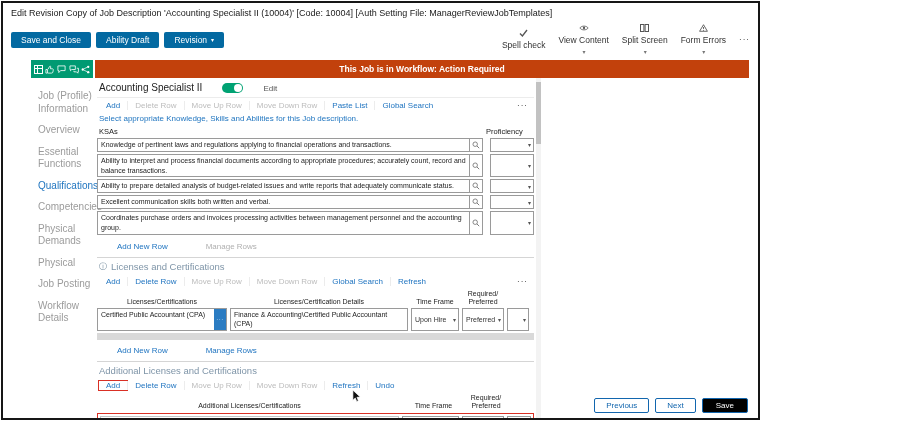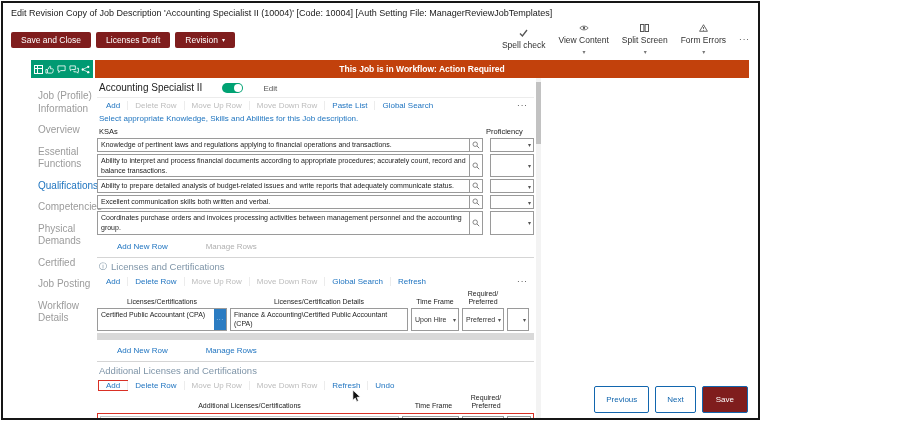--- a/index.html
+++ b/index.html
@@ -2,21 +2,21 @@
 <html><head>
 <meta charset="utf-8">
 <style>
   *{box-sizing:border-box;margin:0;padding:0;}
   html,body{width:900px;height:422px;}
   body{font-family:"Liberation Sans","DejaVu Sans",sans-serif;background:#fff;position:relative;}
   .app{position:absolute;left:1px;top:1px;width:759px;height:419px;border:2px solid #161616;background:#fff;overflow:hidden;}
   .title-bar{padding:5px 8px 3px;font-size:9px;color:#1a1a1a;white-space:nowrap;}
   .toolbar{display:flex;justify-content:space-between;align-items:center;padding:3px 8px 5px;}
   .toolbar-left{display:flex;gap:5px;}
-  .btn-primary{background:#7f1d1d;border:none;color:#fff;font-size:8.5px;padding:3px 10px;border-radius:2px;font-family:inherit;display:inline-flex;align-items:center;gap:4px;cursor:default;}
+  .btn-primary{background:#0369a1;border:none;color:#fff;font-size:8.5px;padding:3px 10px;border-radius:2px;font-family:inherit;display:inline-flex;align-items:center;gap:4px;cursor:default;}
   .btn-caret{font-size:6px;}
   .toolbar-right{display:flex;align-items:center;gap:13px;font-size:8.5px;color:#333;}
   .tb-item{display:inline-flex;align-items:center;gap:3px;cursor:default;flex-direction:column;}
   .tb-caret{font-size:6px;color:#777;margin-left:1px;}
   .more-dots{color:#444;font-size:8px;letter-spacing:1px;cursor:default;}
   .banner-row{display:flex;margin:0 9px 0 28px;height:18px;gap:2px;}
   .icon-strip{width:62px;background:#009a72;display:flex;align-items:center;justify-content:space-evenly;}
   .strip-icon{display:inline-flex;align-items:center;}
   .banner{flex:1;background:#c2410c;color:#fff;font-size:8.5px;font-weight:bold;display:flex;align-items:center;justify-content:center;}
   .main-row{display:flex;margin-left:28px;align-items:flex-start;}
@@ -59,39 +59,39 @@
   .w-time{width:48px;flex:none;} .w-req{width:42px;flex:none;} .w-extra{width:22px;flex:none;}
   .ellipsis-btn{width:12px;background:#2b7cc2;color:#fff;font-size:6px;display:flex;align-items:center;justify-content:center;letter-spacing:.5px;cursor:default;}
   .gray-strip{height:7px;background:#d9d9d9;margin:2px 0 1px;}
   .annotated{outline:1.5px solid #d93025;outline-offset:0;}
   .add-row{display:flex;gap:3px;border:1.5px solid #d93025;padding:2px;align-items:stretch;margin-top:1px;}
   .input-box{flex:1;border:1px solid #c4c4c4;min-height:12px;background:#fff;cursor:text;}
   .ah-main{flex:1;} .ah-time{width:57px;} .ah-req{width:42px;} .ah-extra{width:24px;}
   .w-time2{width:57px;flex:none;} .w-req2{width:42px;flex:none;} .w-extra2{width:24px;flex:none;}
   .footer{position:absolute;right:10px;bottom:5px;display:flex;gap:6px;}
   .btn-outline{border:1px solid #1266ae;background:#fff;color:#1266ae;font-size:8px;padding:2px 11px;border-radius:2px;font-family:inherit;cursor:default;}
-  .btn-save{background:#7f1d1d;color:#fff;border:1px solid #1266ae;font-size:8px;padding:8px 13px;border-radius:2px;font-family:inherit;cursor:default;}
+  .btn-save{background:#000000;color:#fff;border:1px solid #1266ae;font-size:8px;padding:2px 13px;border-radius:2px;font-family:inherit;cursor:default;}
   .cursor{position:absolute;left:349px;top:386px;z-index:50;}
 </style>
 </head>
 <body>
 
 <div class="app">
 
   <div class="title-bar">
     <span>Edit Revision Copy of Job Description 'Accounting Specialist II (10004)' [Code: 10004] [Auth Setting File: ManagerReviewJobTemplates]</span>
   </div>
 
   <div class="toolbar">
     <div class="toolbar-left">
       <button class="btn-primary">
           <span>Save and Close</span>
         </button>
       <button class="btn-primary">
-          <span>Licenses Draft</span>
+          <span>Ability Draft</span>
         </button>
       <button class="btn-primary">
           <span>Revision</span>
           <span class="btn-caret">▾</span>
         </button>
     </div>
     <div class="toolbar-right">
       <span class="tb-item">
         <span class="strip-icon">
             <svg width="9" height="8" viewBox="0 0 9 8">
@@ -177,21 +177,21 @@
 
   <div class="main-row">
 
     <div class="sidebar">
       <div class="side-item">Job (Profile) Information</div>
       <div class="side-item">Overview</div>
       <div class="side-item">Essential Functions</div>
       <div class="side-item sel">Qualifications</div>
       <div class="side-item">Competencies</div>
       <div class="side-item">Physical Demands</div>
-      <div class="side-item">Certified</div>
+      <div class="side-item">Physical</div>
       <div class="side-item">Job Posting</div>
       <div class="side-item">Workflow Details</div>
     </div>
 
     <div class="main">
 
       <div class="job-header">
         <span class="job-title">Accounting Specialist II</span>
         <span class="toggle">
             <span class="knob"></span>

